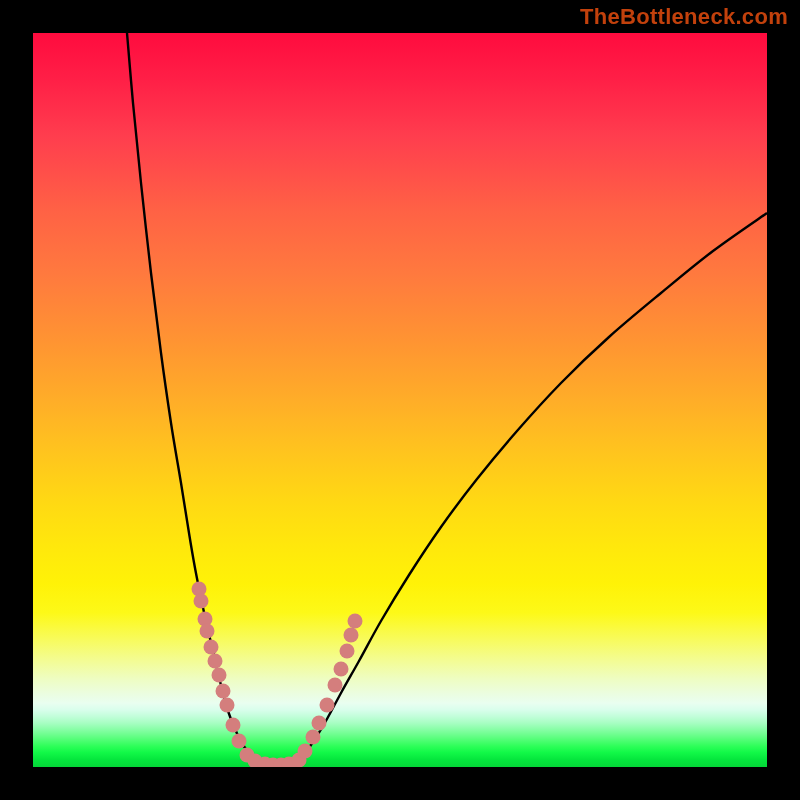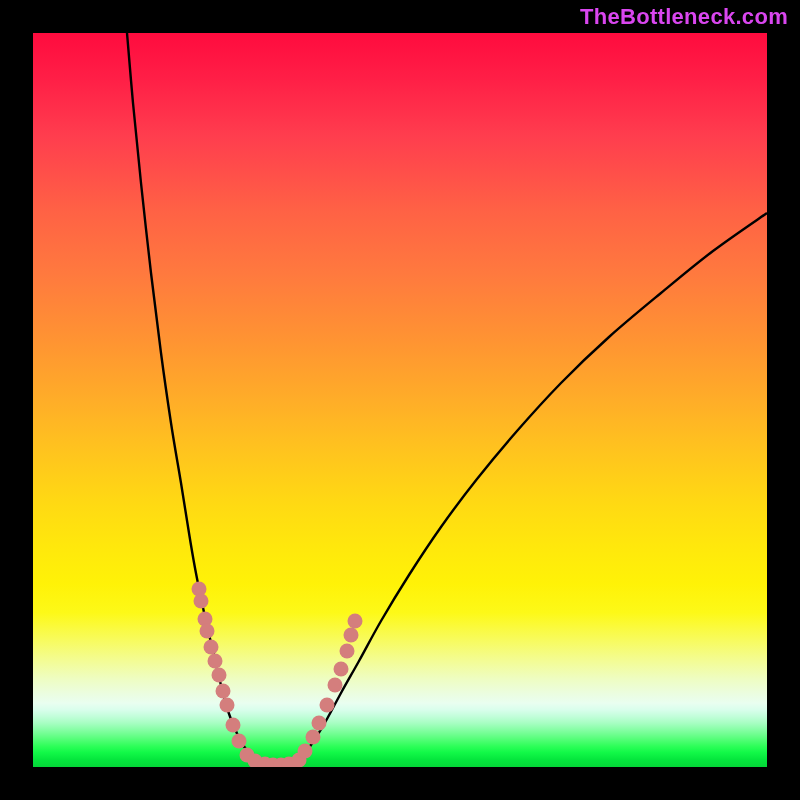--- a/index.html
+++ b/index.html
@@ -14,21 +14,21 @@
   .outer-frame {
     position: relative;
     width: 800px;
     height: 800px;
     background: #000;
   }
   .watermark {
     position: absolute;
     top: 4px;
     right: 12px;
-    color: #d946ef;
+    color: #c2410c;
     font-size: 22px;
     font-weight: 600;
     letter-spacing: 0.3px;
     user-select: none;
   }
   .plot-area {
     position: absolute;
     left: 33px;
     top: 33px;
     width: 734px;

